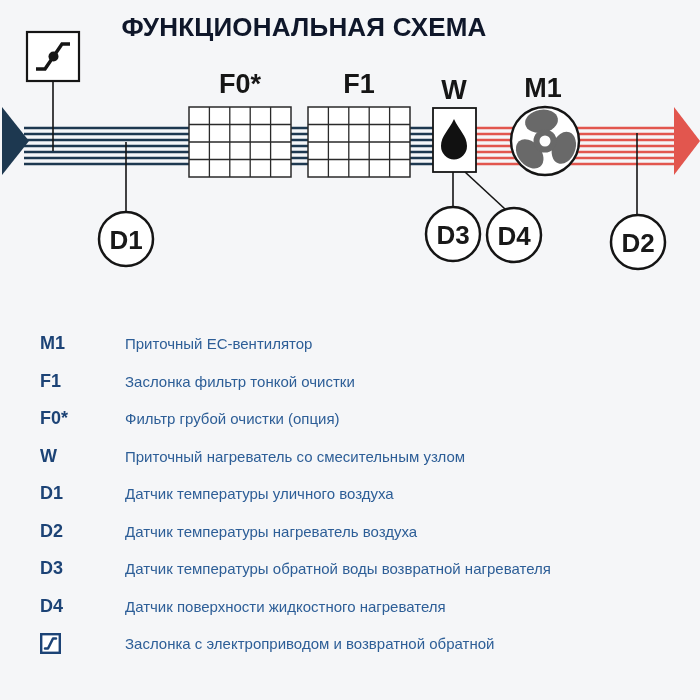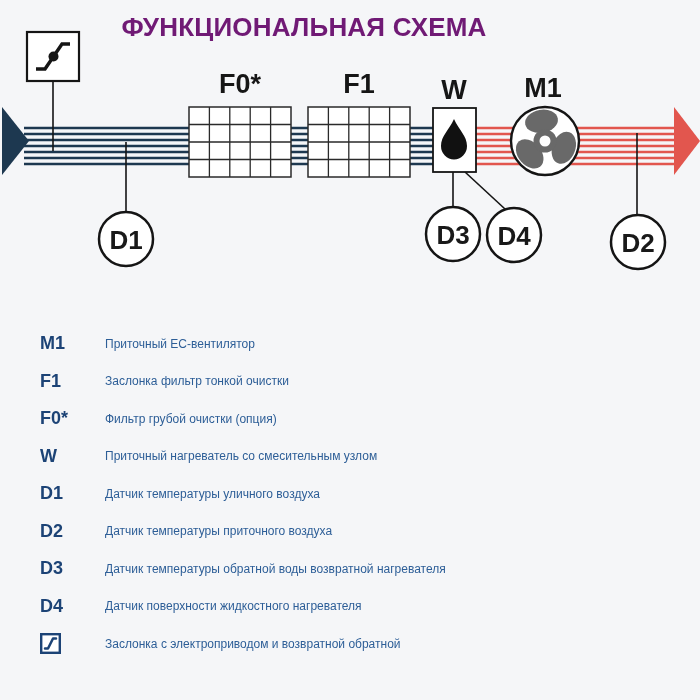--- a/index.html
+++ b/index.html
@@ -4,21 +4,21 @@
 <style>
   html,body { margin:0; padding:0; }
   body { font-family:"Liberation Sans", sans-serif; }
   .stage {
     position:relative; width:700px; height:700px;
     background:#f5f6f8; overflow:hidden;
   }
   .page-title {
     position:absolute; top:12px; left:0; width:608px;
     text-align:center; font-size:26px; font-weight:bold;
-    color:#701a75; letter-spacing:0.2px;
+    color:#0f172a; letter-spacing:0.2px;
   }
   .schematic {
     position:absolute; top:0; left:0;
   }
   .diagram-label {
     font-family:"Liberation Sans", sans-serif;
     font-size:27px; font-weight:600; fill:#161616;
   }
   .sensor-label {
     font-family:"Liberation Sans", sans-serif;
@@ -28,21 +28,21 @@
     position:absolute; left:40px; top:325px; width:640px;
   }
   .legend-row {
     height:37.5px; display:flex; align-items:center;
   }
   .legend-key {
     width:65px; flex:0 0 65px;
     font-size:18px; font-weight:bold; color:#1c4376;
   }
   .legend-desc {
-    font-size:12px; color:#2d5e97; white-space:nowrap;
+    font-size:15px; color:#2d5e97; white-space:nowrap;margin-left:20px;
   }
   .legend-icon-box { display:inline-flex; }
 </style>
 </head>
 <body>
 
 <div class="stage">
 
   <div class="page-title">ФУНКЦИОНАЛЬНАЯ СХЕМА</div>
 
@@ -134,21 +134,21 @@
     <div class="legend-row">
       <span class="legend-key">W</span>
       <span class="legend-desc">Приточный нагреватель со смесительным узлом</span>
     </div>
     <div class="legend-row">
       <span class="legend-key">D1</span>
       <span class="legend-desc">Датчик температуры уличного воздуха</span>
     </div>
     <div class="legend-row">
       <span class="legend-key">D2</span>
-      <span class="legend-desc">Датчик температуры приточного воздуха</span>
+      <span class="legend-desc">Датчик температуры нагреватель воздуха</span>
     </div>
     <div class="legend-row">
       <span class="legend-key">D3</span>
       <span class="legend-desc">Датчик температуры обратной воды возвратной нагревателя</span>
     </div>
     <div class="legend-row">
       <span class="legend-key">D4</span>
       <span class="legend-desc">Датчик поверхности жидкостного нагревателя</span>
     </div>
     <div class="legend-row">

